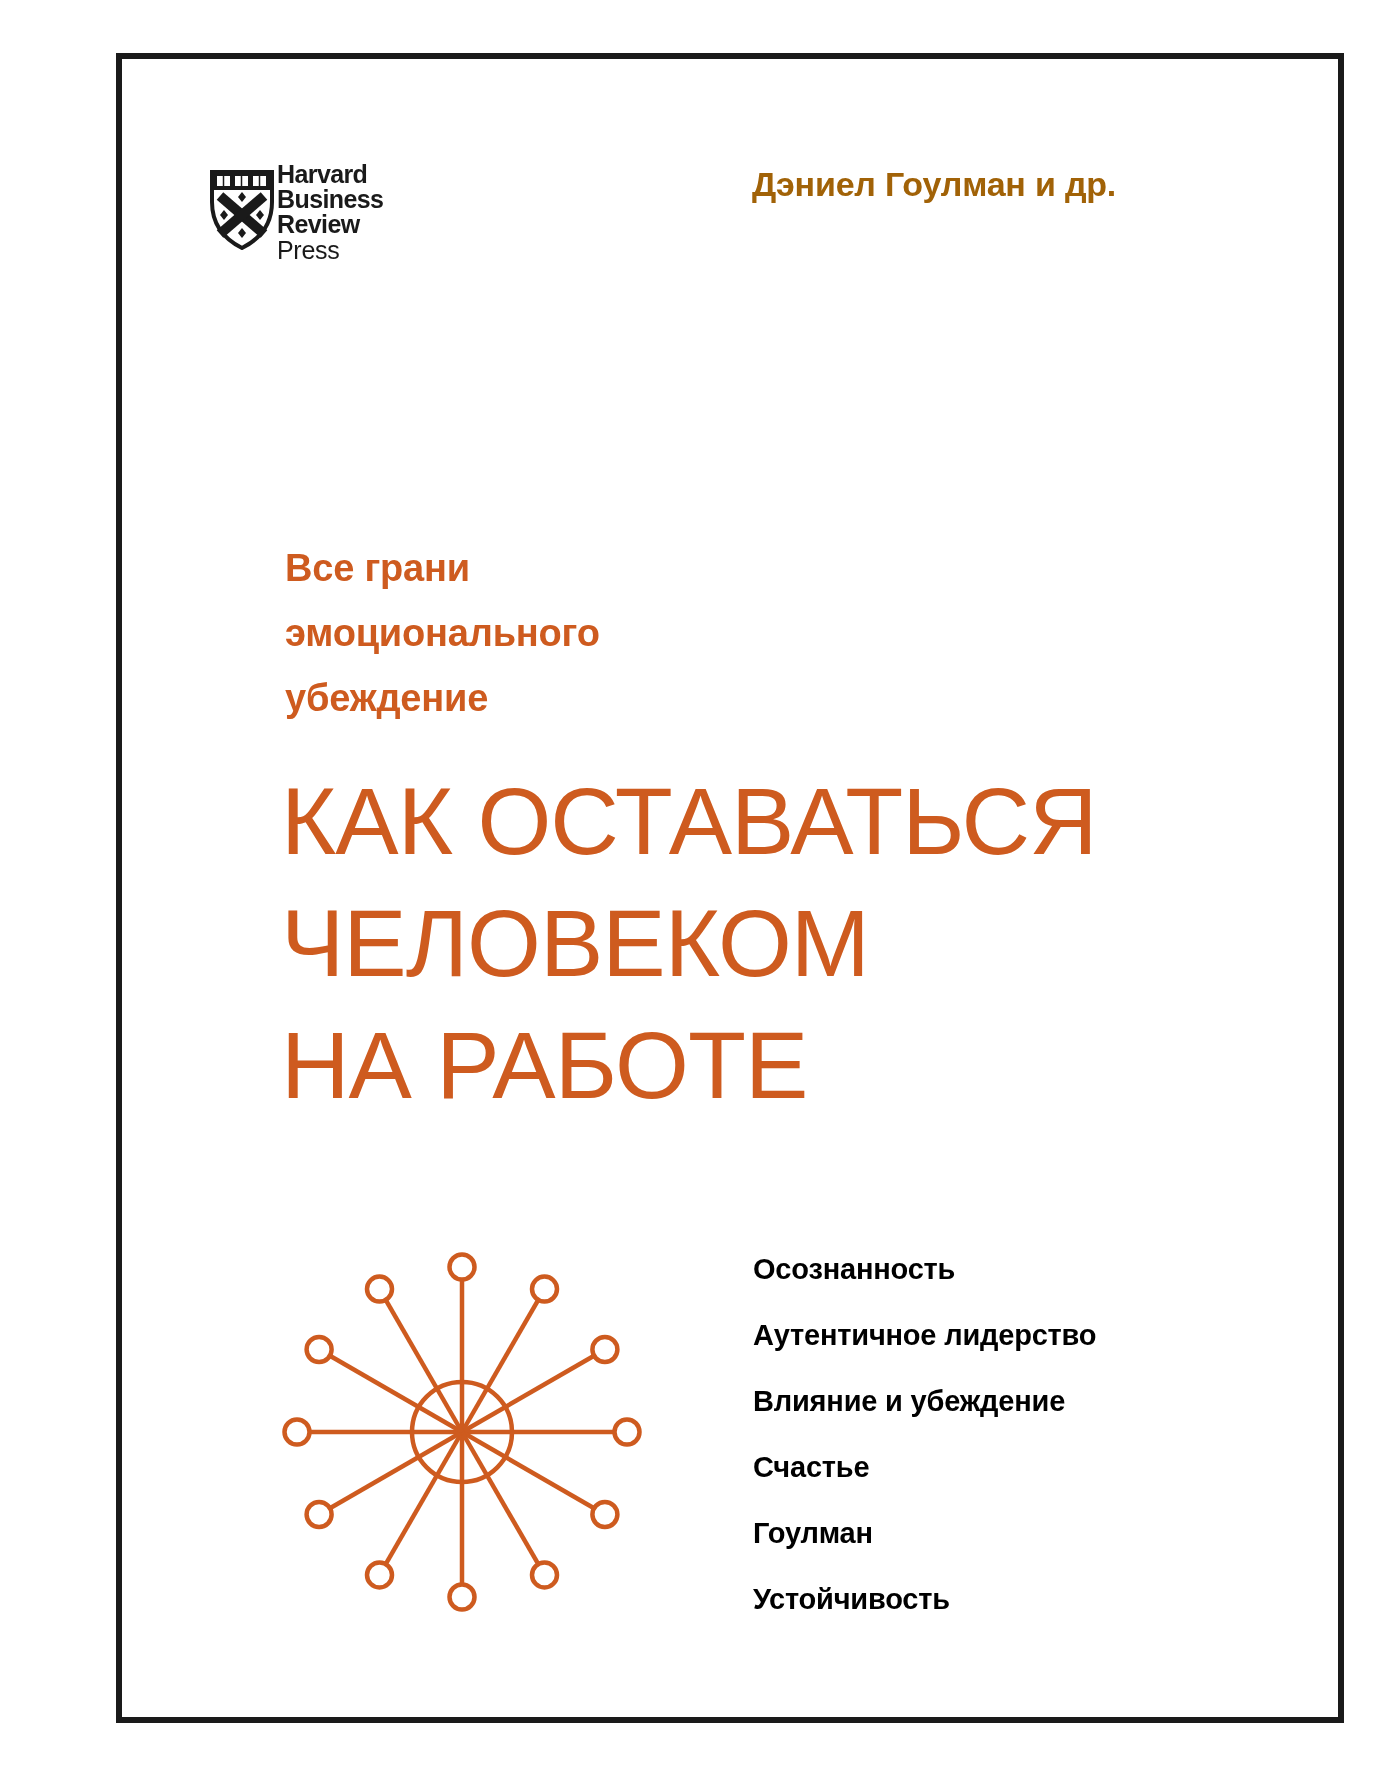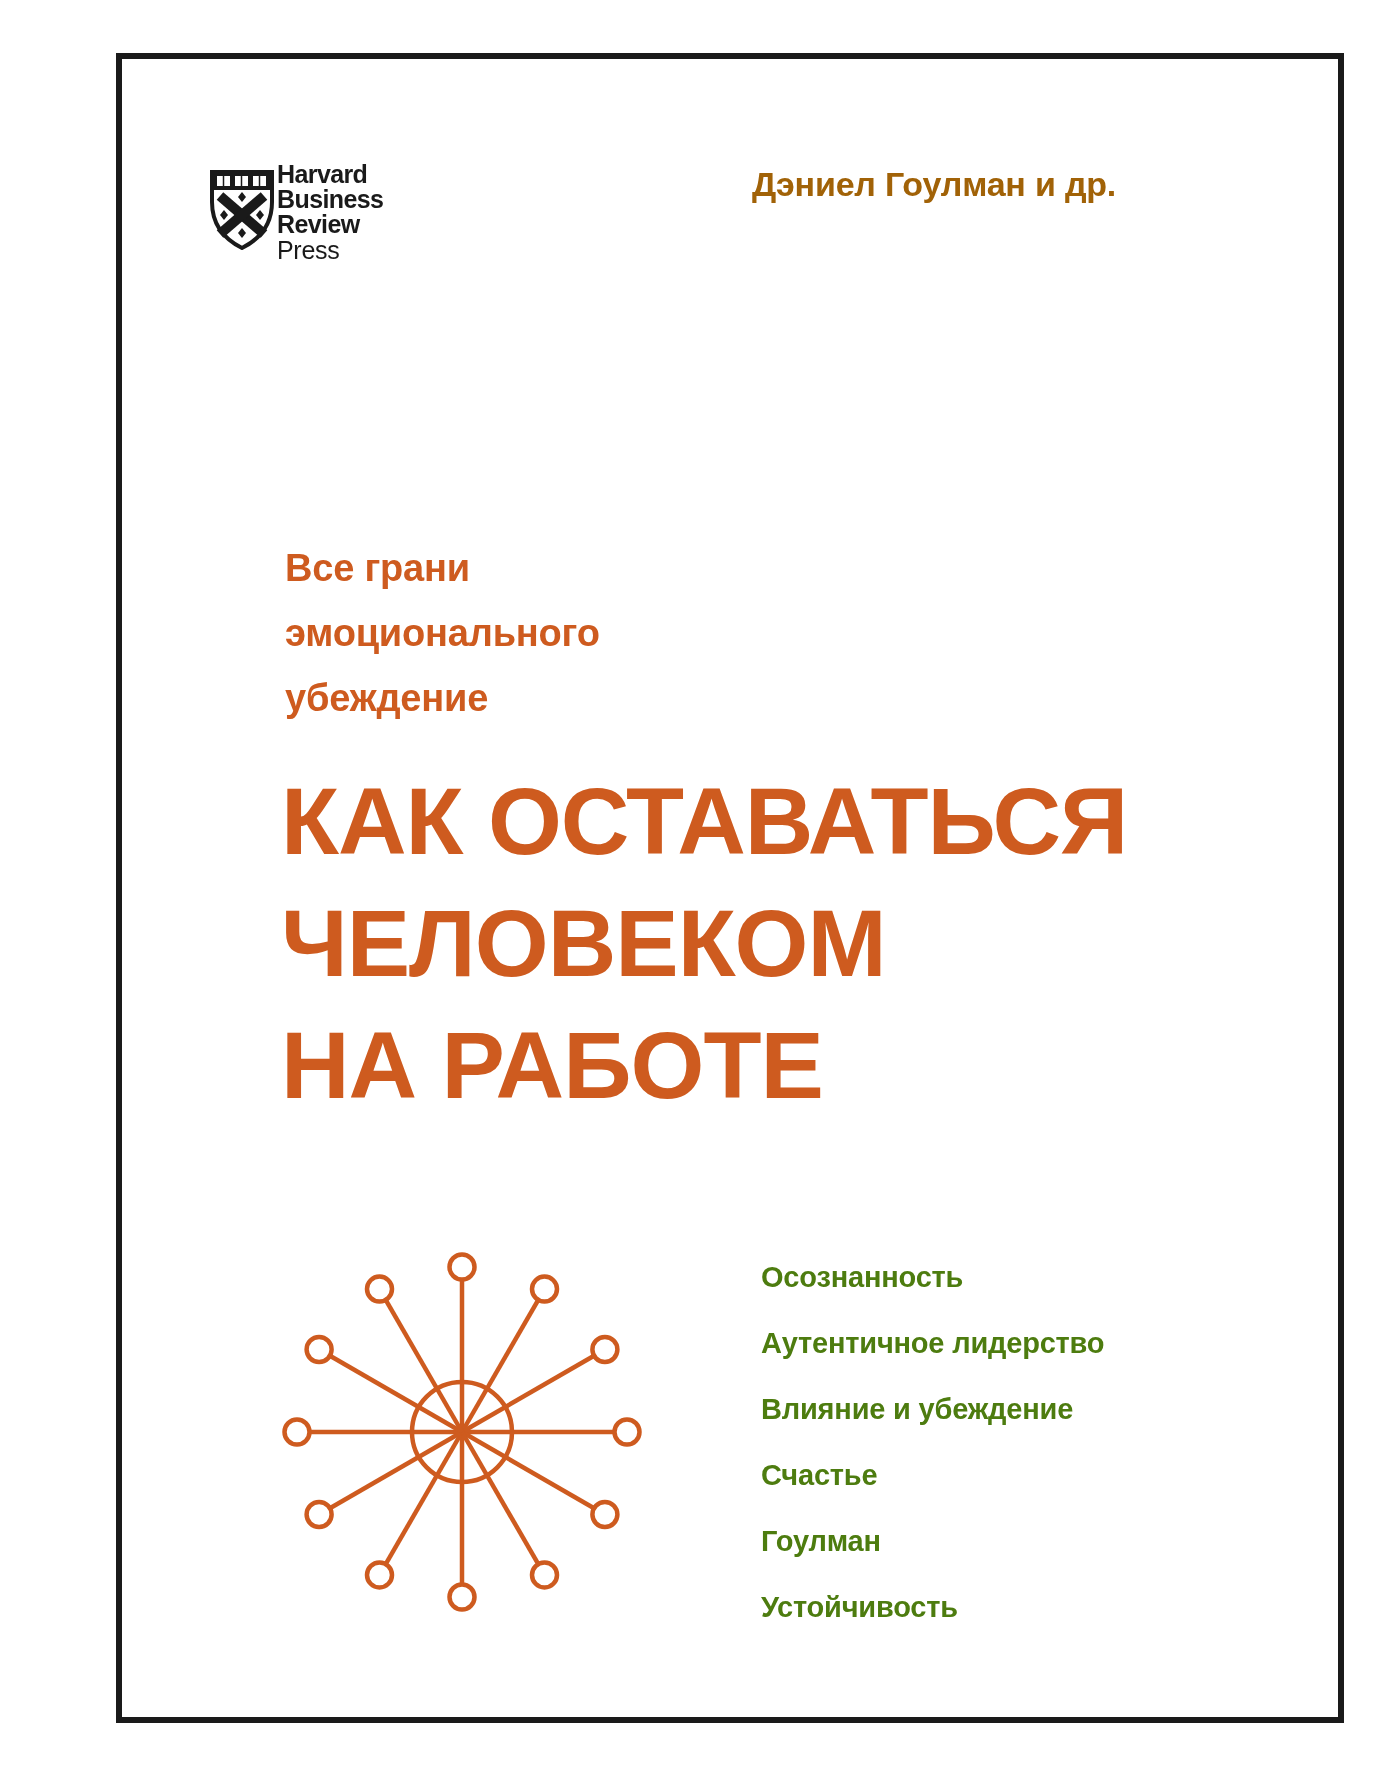--- a/index.html
+++ b/index.html
@@ -25,32 +25,32 @@
     font-weight:600;color:#a16207;letter-spacing:-0.2px;
   }
   
   .series{
     position:absolute;left:163px;top:477px;color:var(--accent,#ce5b1f);
     font-size:38px;line-height:65px;font-weight:700;letter-spacing:-0.2px;
   }
   
   .title{
     position:absolute;left:159px;top:701px;margin:0;color:var(--accent,#ce5b1f);
-    font-size:95px;line-height:122px;font-weight:700;letter-spacing:-1px;
+    font-size:95px;line-height:122px;font-weight:400;letter-spacing:-1px;
     text-transform:uppercase;
   }
   
   .diagram{position:absolute;left:158px;top:1181px;width:364px;height:384px;}
   .diagram line{stroke:var(--accent,#ce5b1f);stroke-width:4.5;}
   .diagram .node{fill:#ffffff;stroke:var(--accent,#ce5b1f);stroke-width:4.5;}
   .diagram .hub{fill:none;stroke:var(--accent,#ce5b1f);stroke-width:4.5;}
   
   .topics{
-    position:absolute;left:631px;top:1193px;margin:8px;padding:0;list-style:none;
-    color:#4d7c0f;
+    position:absolute;left:631px;top:1193px;margin:0;padding:0;list-style:none;
+    color:#000000;
   }
   .topics li{
     font-size:29px;line-height:35px;margin-bottom:31px;font-weight:600;
     letter-spacing:-0.2px;
   }
 </style>
 </head>
 <body>
 
 <div class="page">

